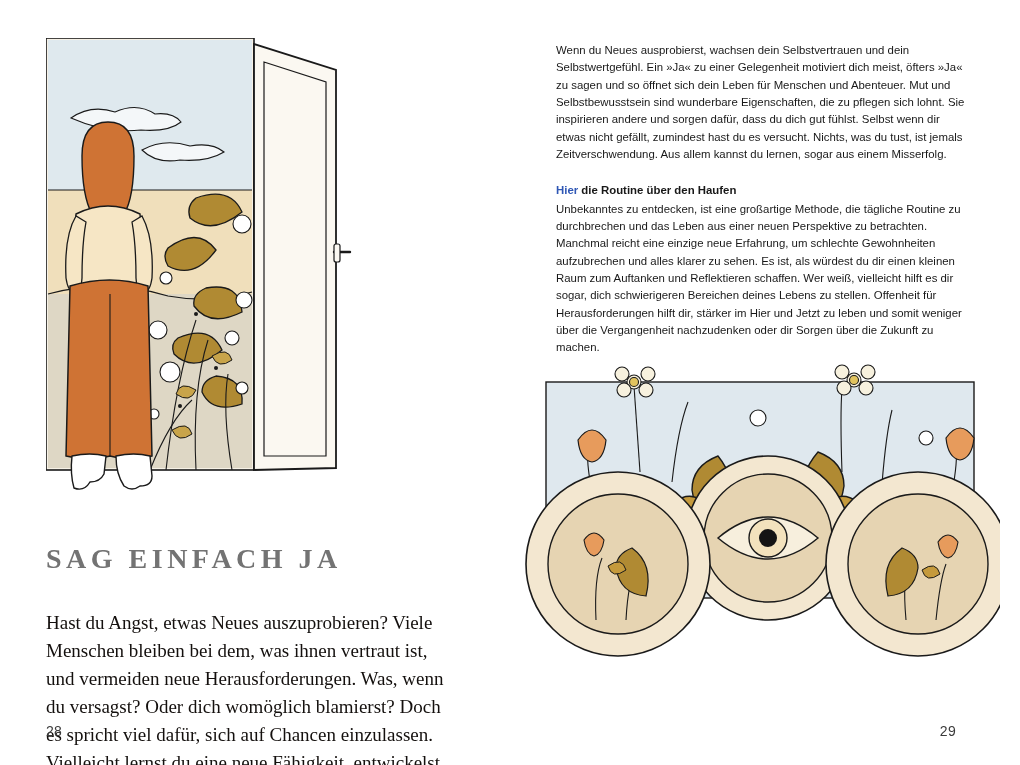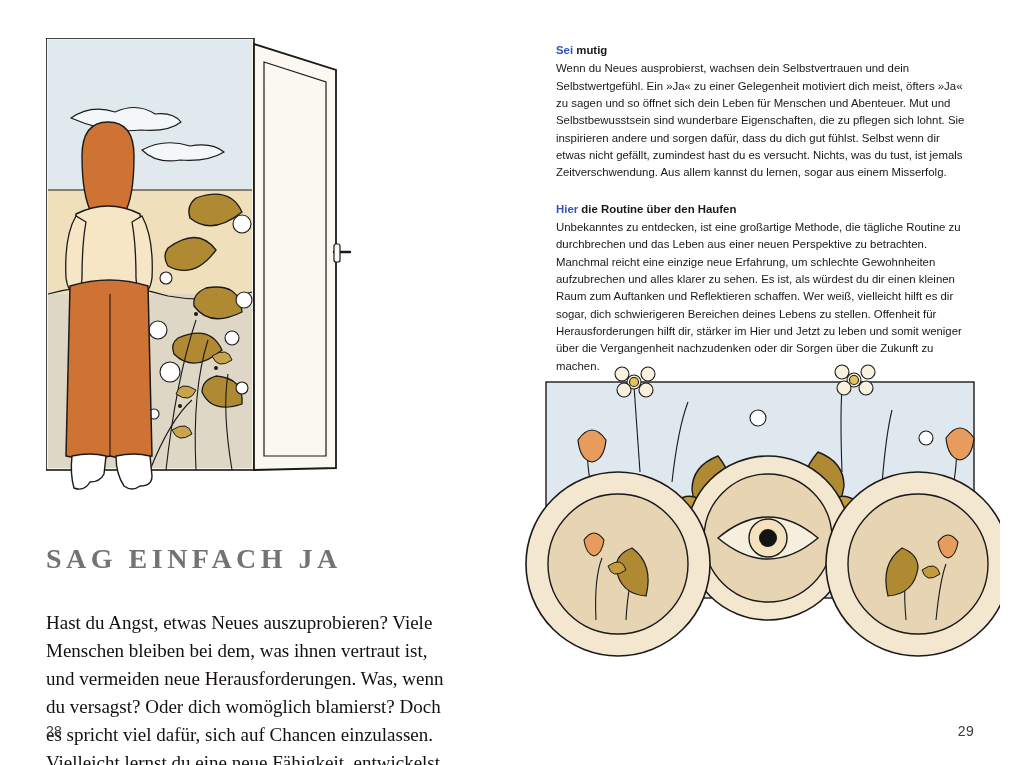--- a/index.html
+++ b/index.html
@@ -59,21 +59,21 @@
   }
   .folio {
     position: absolute;
     bottom: 26px;
     font-family: "Liberation Sans", sans-serif;
     font-size: 14px;
     color: #3a3a3a;
     letter-spacing: 0.3px;
   }
   .folio-left  { left: 46px; }
-  .folio-right { right: 46px; text-align: center; }
+  .folio-right { right: 64px; text-align: center; }
 
   
   .col-right {
     position: absolute;
     left: 46px;
     top: 42px;
     width: 420px;
     font-family: "Liberation Sans", sans-serif;
     font-size: 11.4px;
     line-height: 1.52;
@@ -178,23 +178,20 @@
     <div class="headline">SAG EINFACH JA</div>
 
     <p class="body-left">Hast du Angst, etwas Neues auszuprobieren? Viele Menschen bleiben bei dem, was ihnen vertraut ist, und vermeiden neue Herausforderungen. Was, wenn du versagst? Oder dich womöglich blamierst? Doch es spricht viel dafür, sich auf Chancen einzulassen. Vielleicht lernst du eine neue Fähigkeit, entwickelst ein Hobby, findest Freunde oder ebnest sogar den Weg zu deinem Traumjob …</p>
 
     <div class="folio folio-left">28</div>
   </div>
 
   <div class="page page-right">
 
     <div class="col-right">
-      <div class="sec-head">
-        <span class="accent">Sei</span><span> mutig</span>
-      </div>
       <p class="sec-body">Wenn du Neues ausprobierst, wachsen dein Selbstvertrauen und dein Selbstwertgefühl. Ein »Ja« zu einer Gelegenheit motiviert dich meist, öfters »Ja« zu sagen und so öffnet sich dein Leben für Menschen und Abenteuer. Mut und Selbstbewusstsein sind wunderbare Eigenschaften, die zu pflegen sich lohnt. Sie inspirieren andere und sorgen dafür, dass du dich gut fühlst. Selbst wenn dir etwas nicht gefällt, zumindest hast du es versucht. Nichts, was du tust, ist jemals Zeitverschwendung. Aus allem kannst du lernen, sogar aus einem Misserfolg.</p>
 
       <div class="sec-head">
         <span class="accent">Hier</span><span> die Routine über den Haufen</span>
       </div>
       <p class="sec-body">Unbekanntes zu entdecken, ist eine großartige Methode, die tägliche Routine zu durchbrechen und das Leben aus einer neuen Perspektive zu betrachten. Manchmal reicht eine einzige neue Erfahrung, um schlechte Gewohnheiten aufzubrechen und alles klarer zu sehen. Es ist, als würdest du dir einen kleinen Raum zum Auftanken und Reflektieren schaffen. Wer weiß, vielleicht hilft es dir sogar, dich schwierigeren Bereichen deines Lebens zu stellen. Offenheit für Herausforderungen hilft dir, stärker im Hier und Jetzt zu leben und somit weniger über die Vergangenheit nachzudenken oder dir Sorgen über die Zukunft zu machen.</p>
     </div>
 
     <div class="illustration-right">
       <svg width="478" height="320" viewBox="0 0 478 320" xmlns="http://www.w3.org/2000/svg">

